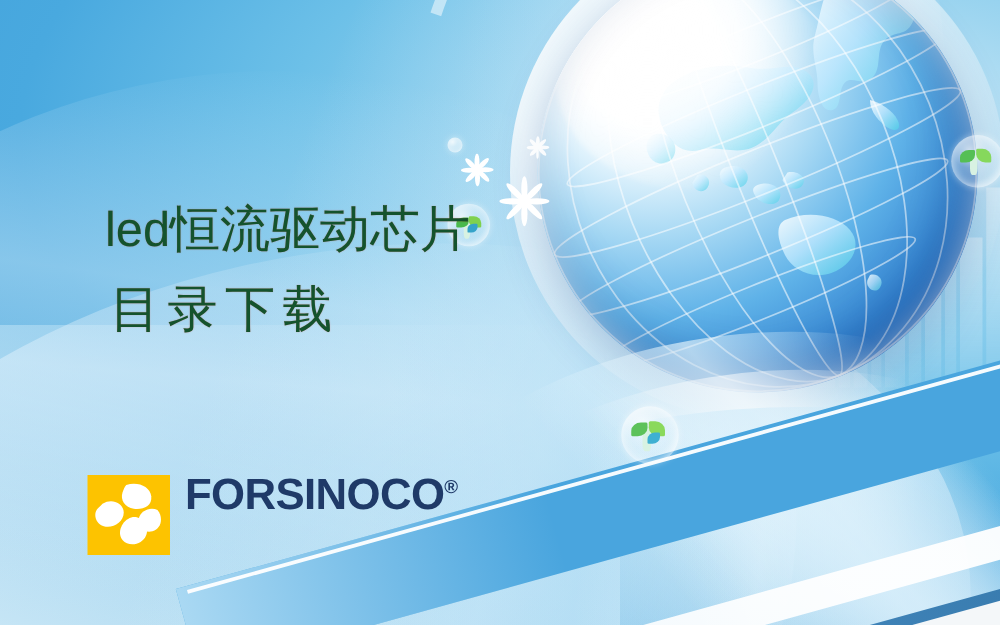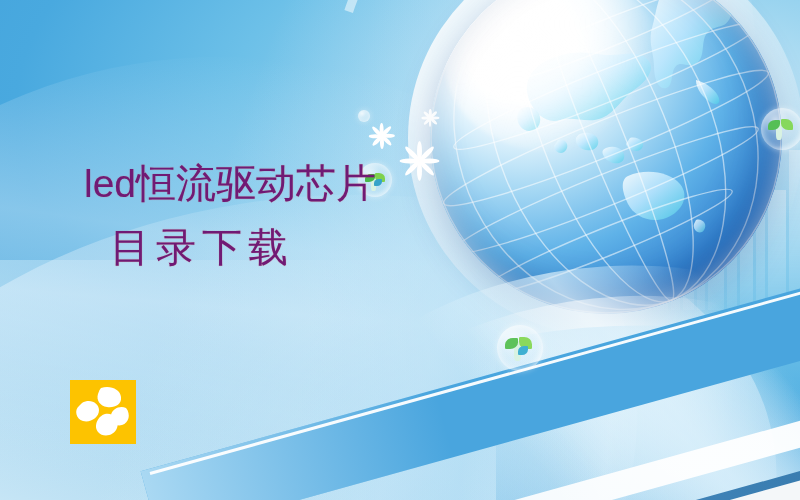--- a/index.html
+++ b/index.html
@@ -134,28 +134,28 @@
     position:absolute;border-radius:50%;
     background:radial-gradient(circle at 34% 30%, rgba(255,255,255,.72) 0%, rgba(255,255,255,.26) 34%, rgba(255,255,255,.10) 62%, rgba(255,255,255,.34) 88%, rgba(255,255,255,.62) 100%);
     box-shadow:inset 0 0 9px rgba(255,255,255,.85), 0 0 6px rgba(255,255,255,.45);
   }
   .sprout-stem{position:absolute;background:#d8f2e2;border-radius:40% 40% 30% 30%;}
   .leaf{position:absolute;border-radius:60% 10% 60% 10%;}
 
   
   .headline{
     position:absolute;left:84px;top:164px;
-    color:#701a75;
+    color:#14532d;
     line-height:1.0;
     white-space:nowrap;
     text-shadow:0 0 1px rgba(255,32,0,.4);
   }
   .hl-line1{font-size:40px;font-family:"Liberation Serif", serif;letter-spacing:0px;}
   .hl-line1 .latin{font-family:"Liberation Sans", sans-serif;font-size:39px;}
-  .hl-line2{font-size:40px;font-family:"Liberation Serif", serif;letter-spacing:6px;margin-top:24px;margin-left:26px;}
+  .hl-line2{font-size:40px;font-family:"Liberation Serif", serif;letter-spacing:6px;margin-top:24px;margin-left:4px;}
 
   
   .logo{
     position:absolute;left:70px;top:380px;
     display:flex;align-items:flex-start;
   }
   .logo-mark{
     position:relative;width:66px;height:64px;background:#fdc300;flex:none;
   }
   .logo-text{margin-left:12px;margin-top:-2px;}
@@ -347,16 +347,17 @@
       <svg viewBox="0 0 66 64" width="66" height="64">
         <g fill="#ffffff">
           <path d="M31 8 C40 5 50 9 51 17 C52 25 44 28 37 27 C30 26 26 20 28 14 C29 11 30 9 31 8 Z"></path>
           <path d="M12 23 C20 18 29 23 29 30 C29 38 20 43 13 41 C6 39 4 30 9 26 C10 25 11 24 12 23 Z"></path>
           <path d="M56 28 C61 34 59 43 52 45 C45 47 40 41 41 35 C42 29 50 25 56 28 Z"></path>
           <path d="M35 34 C43 32 50 40 47 48 C44 56 33 58 28 52 C23 46 28 36 35 34 Z"></path>
         </g>
       </svg>
     </div>
     <div class="logo-text">
+      <div class="logo-name"><span>FORSINOCO</span><span class="logo-reg">®</span></div>
     </div>
   </div>
 
 </div>
 
 </body></html>

